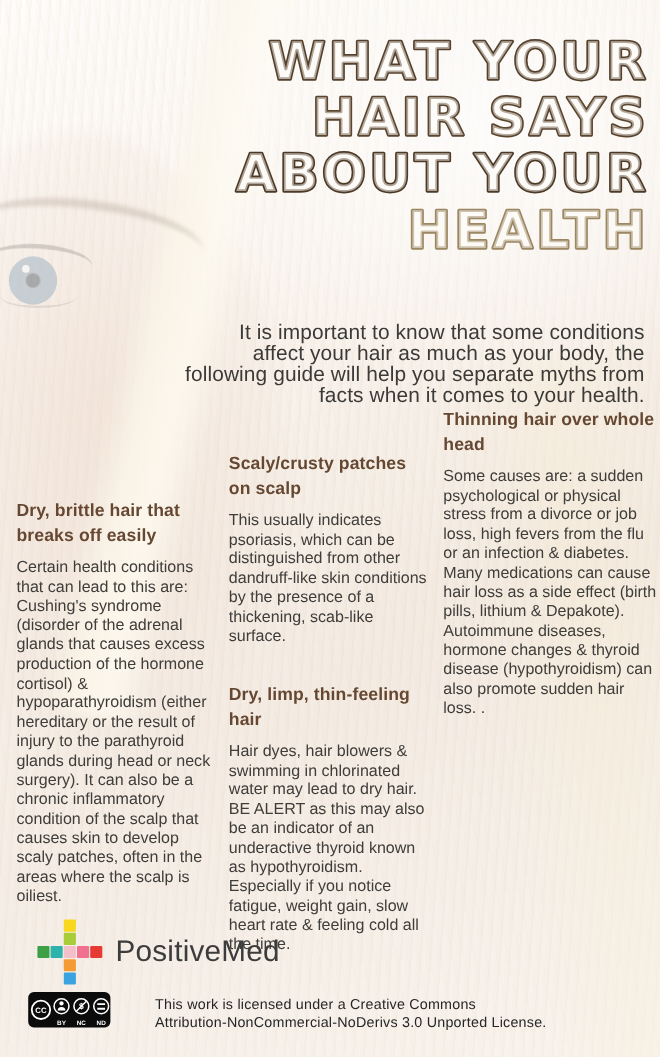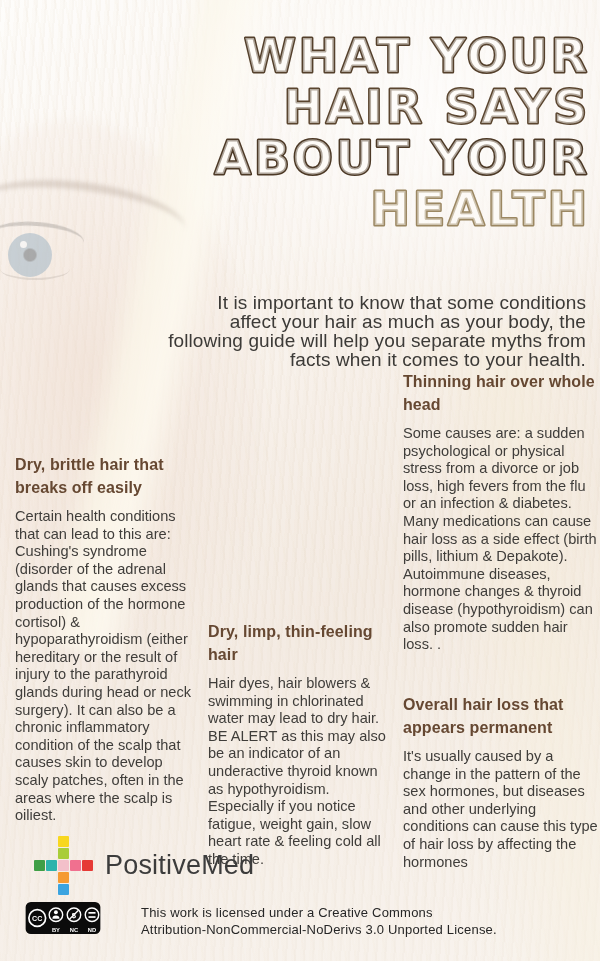--- a/index.html
+++ b/index.html
@@ -128,35 +128,35 @@
   </svg>
 
 
   <p class="intro">It is important to know that some conditions affect your hair as much as your body, the following guide will help you separate myths from facts when it comes to your health.</p>
 
   <section class="article a1">
     <h2>Dry, brittle hair that breaks off easily</h2>
     <p>Certain health conditions that can lead to this are: Cushing's syndrome (disorder of the adrenal glands that causes excess production of the hormone cortisol) &amp; hypoparathyroidism (either hereditary or the result of injury to the parathyroid glands during head or neck surgery). It can also be a chronic inflammatory condition of the scalp that causes skin to develop scaly patches, often in the areas where the scalp is oiliest.</p>
   </section>
 
+  <section class="article a2">
+    <h2>Scaly/crusty patches on scalp</h2>
+    <p>This usually indicates psoriasis, which can be distinguished from other dandruff-like skin conditions by the presence of a thickening, scab-like surface.</p>
+  </section>
 
   <section class="article a3">
     <h2>Dry, limp, thin-feeling hair</h2>
     <p>Hair dyes, hair blowers &amp; swimming in chlorinated water may lead to dry hair. BE ALERT as this may also be an indicator of an underactive thyroid known as hypothyroidism. Especially if you notice fatigue, weight gain, slow heart rate &amp; feeling cold all the time.</p>
   </section>
 
   <section class="article a4">
     <h2>Thinning hair over whole head</h2>
     <p>Some causes are: a sudden psychological or physical stress from a divorce or job loss, high fevers from the flu or an infection &amp; diabetes. Many medications can cause hair loss as a side effect (birth pills, lithium &amp; Depakote). Autoimmune diseases, hormone changes &amp; thyroid disease (hypothyroidism) can also promote sudden hair loss. .</p>
   </section>
 
-  <section class="article a5">
-    <h2>Overall hair loss that appears permanent</h2>
-    <p>It's usually caused by a change in the pattern of the sex hormones, but diseases and other underlying conditions can cause this type of hair loss by affecting the hormones</p>
-  </section>
 
   <div class="footer-brand">
     <span class="logo-cross logo-lg">
         <i style="grid-area: 1 / 3; background: rgb(248, 215, 31);"></i>
         <i style="grid-area: 2 / 3; background: rgb(169, 205, 57);"></i>
         <i style="grid-area: 3 / 1; background: rgb(63, 159, 70);"></i>
         <i style="grid-area: 3 / 2; background: rgb(45, 179, 172);"></i>
         <i style="grid-area: 3 / 3; background: rgb(243, 192, 202);"></i>
         <i style="grid-area: 3 / 4; background: rgb(240, 112, 143);"></i>
         <i style="grid-area: 3 / 5; background: rgb(230, 58, 53);"></i>

